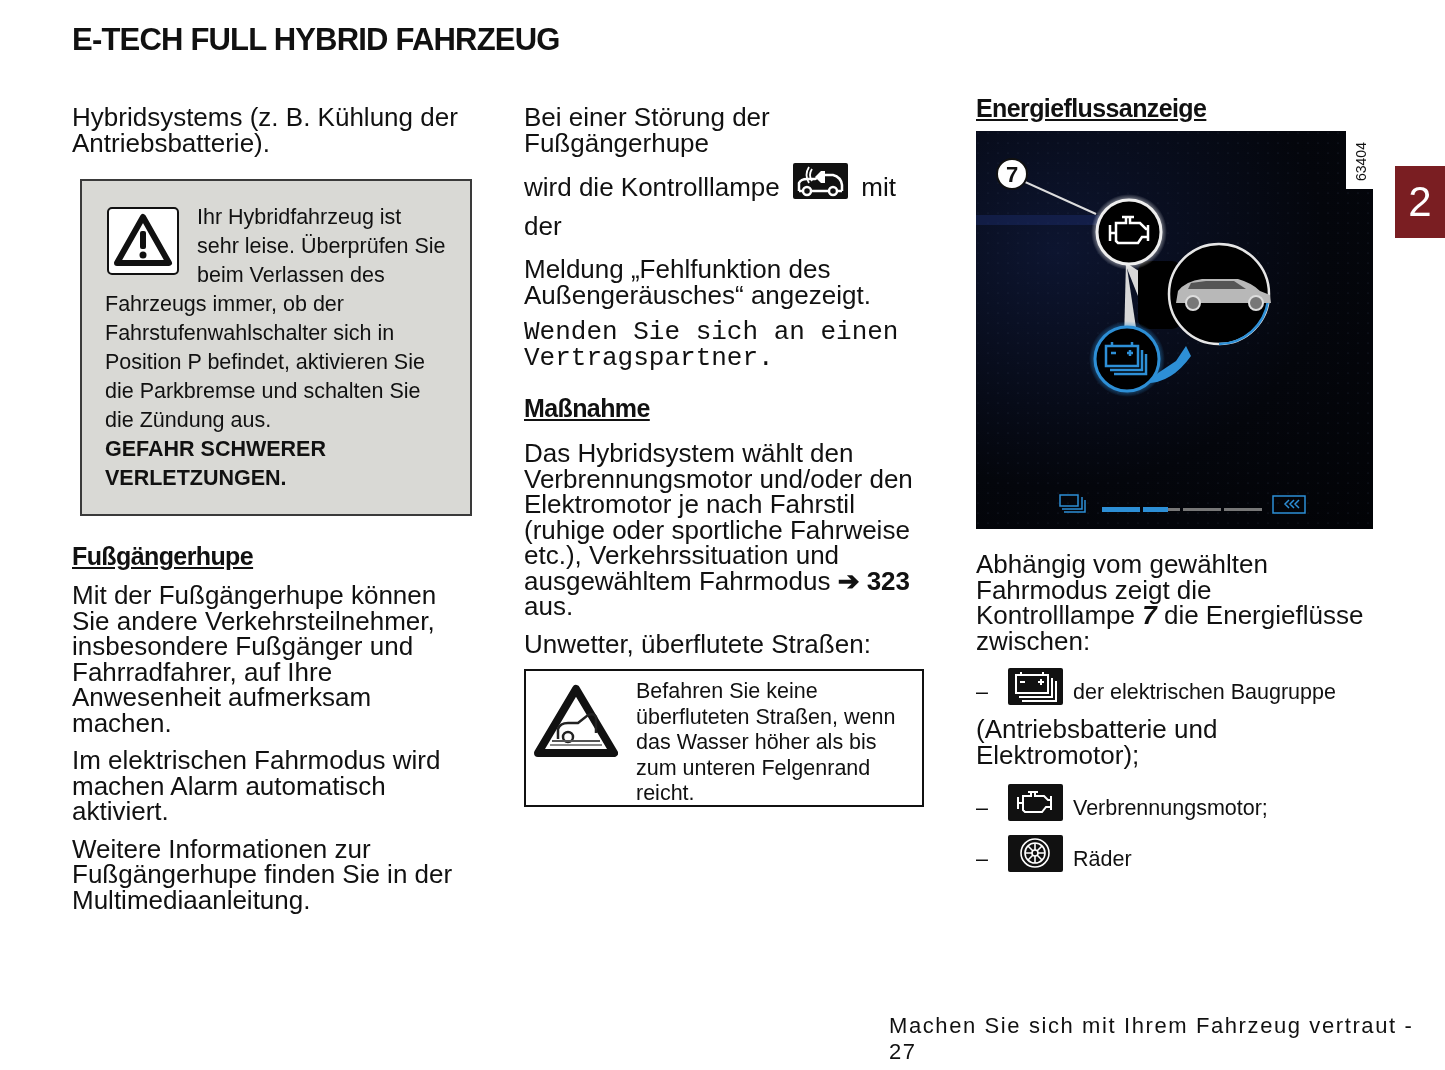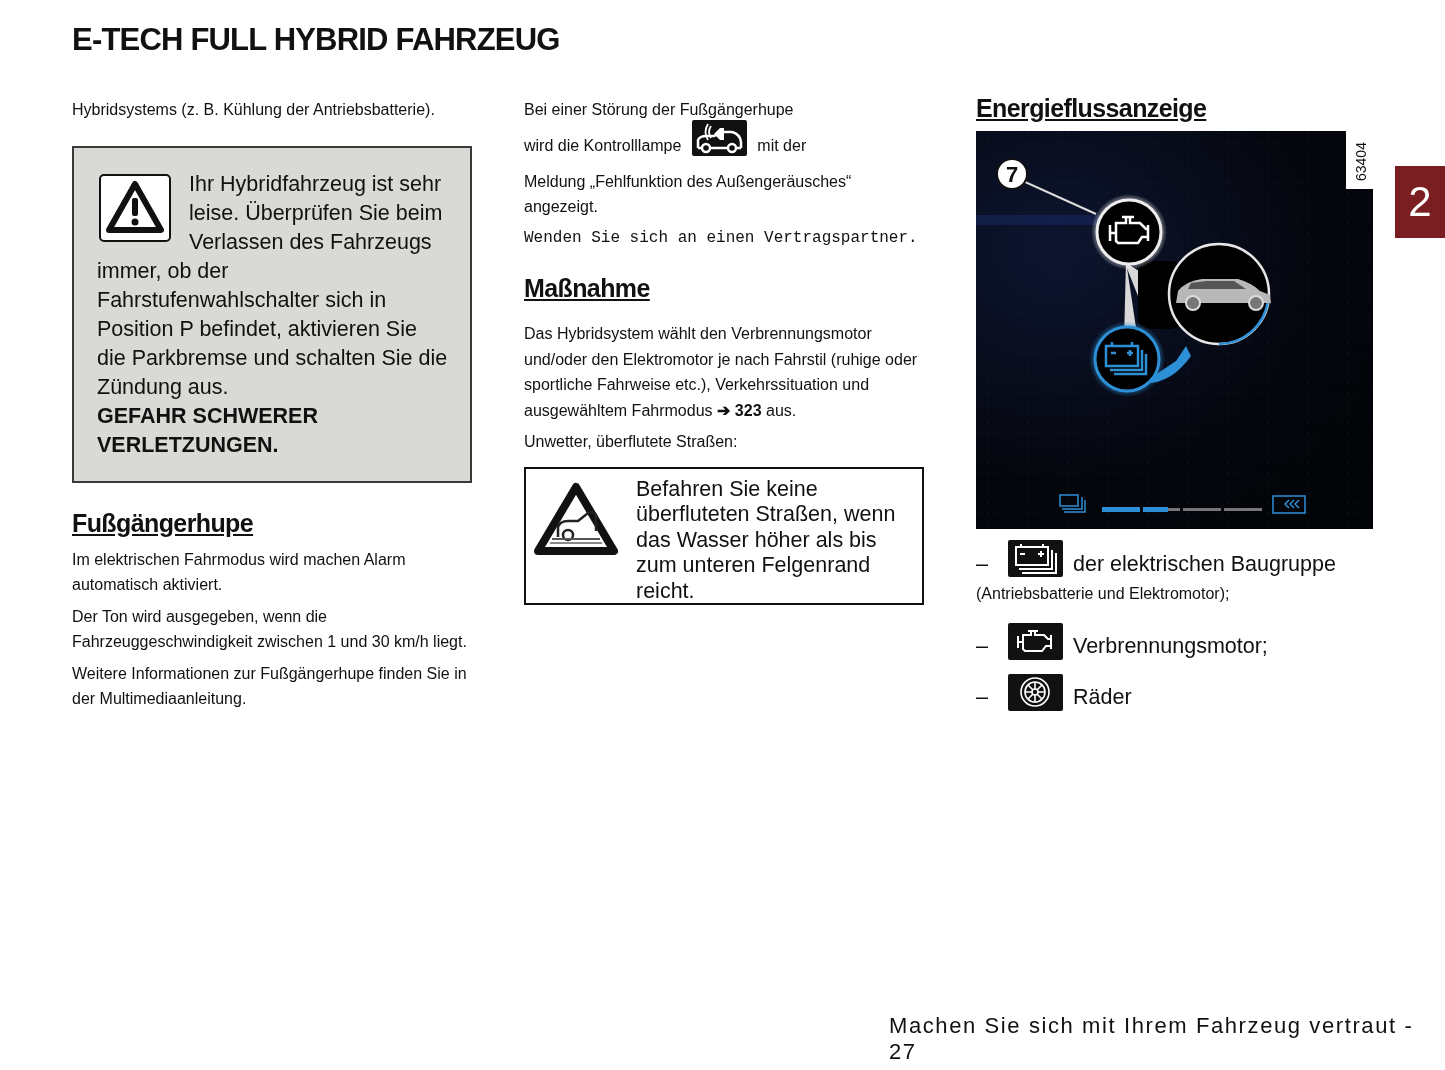--- a/index.html
+++ b/index.html
@@ -4,24 +4,24 @@
 <style>
   html, body { margin: 0; padding: 0; background: #ffffff; }
   body { width: 1445px; height: 1070px; position: relative; overflow: hidden;
          font-family: "Liberation Sans", sans-serif; color: #111; }
   h1.page-title { position: absolute; left: 72px; top: 22px; margin: 0;
     font-size: 31px; font-weight: bold; letter-spacing: -0.8px; color: #111; }
   .col { position: absolute; top: 93px; }
   .col1 { left: 72px; width: 400px; }
   .col2 { left: 524px; width: 400px; }
   .col3 { left: 976px; width: 400px; }
-  p { margin: 4px 0 6px 0; font-size: 16px; line-height: 25.5px; }
+  p { margin: 12px 0 6px 0; font-size: 26px; line-height: 25.5px; }
   h2 { margin: 0; font-size: 25px; font-weight: bold; letter-spacing: -0.6px; line-height: 30px; text-decoration: underline; }
   .warn-box { background: #d9d9d5; border: 2px solid #3a3a3a; box-sizing: border-box;
-    padding: 22px 22px 22px 23px; font-size: 21.5px; line-height: 29px; }
+    padding: 22px 22px 22px 23px; font-size: 21.5px; line-height: 29px; margin-left: 8px; }
   .warn-icon { float: left; width: 72px; height: 68px; border: 2px solid #111; border-radius: 5px;
     background: #fff; margin: 4px 18px 6px 2px; box-sizing: border-box; display: flex;
     align-items: center; justify-content: center; }
   .bold { font-weight: bold; }
   .flood-box { border: 2px solid #111; box-sizing: border-box; padding: 8px 12px 6px 8px;
     display: flex; }
   .flood-box .txt { font-size: 21.5px; line-height: 25.5px; margin-left: 16px; }
   .lamp { display: inline-block; background: #111; vertical-align: middle; border-radius: 2px; }
   .diagram { position: absolute; left: 976px; top: 131px; width: 397px; height: 398px;
     background: radial-gradient(ellipse at 20% 30%, #0d1530 0%, #04060c 60%, #020306 100%); overflow: hidden; }
@@ -44,22 +44,22 @@
       <svg width="60" height="56" viewBox="0 0 60 56">
         <path d="M30 4 L56 50 L4 50 Z" fill="none" stroke="#111" stroke-width="6" stroke-linejoin="round"></path>
         <rect x="27" y="18" width="6" height="18" rx="2" fill="#111"></rect>
         <circle cx="30" cy="42" r="3.5" fill="#111"></circle>
       </svg>
     </div>
     <span>Ihr Hybridfahrzeug ist sehr leise. Überprüfen Sie beim Verlassen des Fahrzeugs immer, ob der Fahrstufenwahlschalter sich in Position P befindet, aktivieren Sie die Parkbremse und schalten Sie die Zündung aus.</span><br>
     <span class="bold">GEFAHR SCHWERER VERLETZUNGEN.</span>
   </div>
   <h2 style="margin-top:25px;margin-bottom:9px;">Fußgängerhupe</h2>
+  <p>Mit der Fußgängerhupe können Sie andere Verkehrsteilnehmer, insbesondere Fußgänger und Fahrradfahrer, auf Ihre Anwesenheit aufmerksam machen.</p>
   <p>Im elektrischen Fahrmodus wird machen Alarm automatisch aktiviert.</p>
-  <p>Der Ton wird ausgegeben, wenn die Fahrzeuggeschwindigkeit zwischen 1 und 30 km/h liegt.</p>
   <p>Weitere Informationen zur Fußgängerhupe finden Sie in der Multimediaanleitung.</p>
 </div>
 
 <div class="col col2">
   <p style="margin-bottom:4px;">Bei einer Störung der Fußgängerhupe</p>
   <p style="margin-bottom:0;line-height:38px;">
     <span>wird die Kontrolllampe</span>
     <span class="lamp" style="width:55px;height:36px;margin:0 6px;position:relative;top:-8px;">
       <svg width="55" height="36" viewBox="0 0 55 36">
         <path d="M6 28 L6 20 Q8 16 14 16 L22 16 L30 12 L40 12 Q48 14 49 22 L49 28" fill="none" stroke="#fff" stroke-width="2.5"></path>
@@ -167,20 +167,25 @@
     <rect x="207" y="377" width="38" height="3" fill="#777"></rect>
     <rect x="248" y="377" width="38" height="3" fill="#777"></rect>
     <g fill="none" stroke="#2d8fd6" stroke-width="1.5">
       <rect x="297" y="365" width="32" height="17"></rect>
       <path d="M313 369 L309 373 L313 377 M318 369 L314 373 L318 377 M323 369 L319 373 L323 377"></path>
     </g>
   </svg>
 </div>
 
 <div class="col col3" style="top:540px;">
+  <p style="margin-bottom:14px;">
+    <span>Abhängig vom gewählten Fahrmodus zeigt die Kontrolllampe</span>
+    <span class="bold" style="font-style:italic;">7</span>
+    <span>die Energieflüsse zwischen:</span>
+  </p>
   <div class="list-row">
     <span class="dash">–</span>
     <span class="lamp" style="width:55px;height:37px;margin-right:10px;">
       <svg width="55" height="37" viewBox="0 0 55 37">
           <g fill="none" stroke="#fff" stroke-width="2">
             <rect x="8" y="7" width="32" height="18"></rect>
             <line x1="13" y1="7" x2="13" y2="4"></line>
             <line x1="35" y1="7" x2="35" y2="4"></line>
             <line x1="12" y1="14" x2="17" y2="14"></line>
             <line x1="30" y1="14" x2="36" y2="14"></line>

